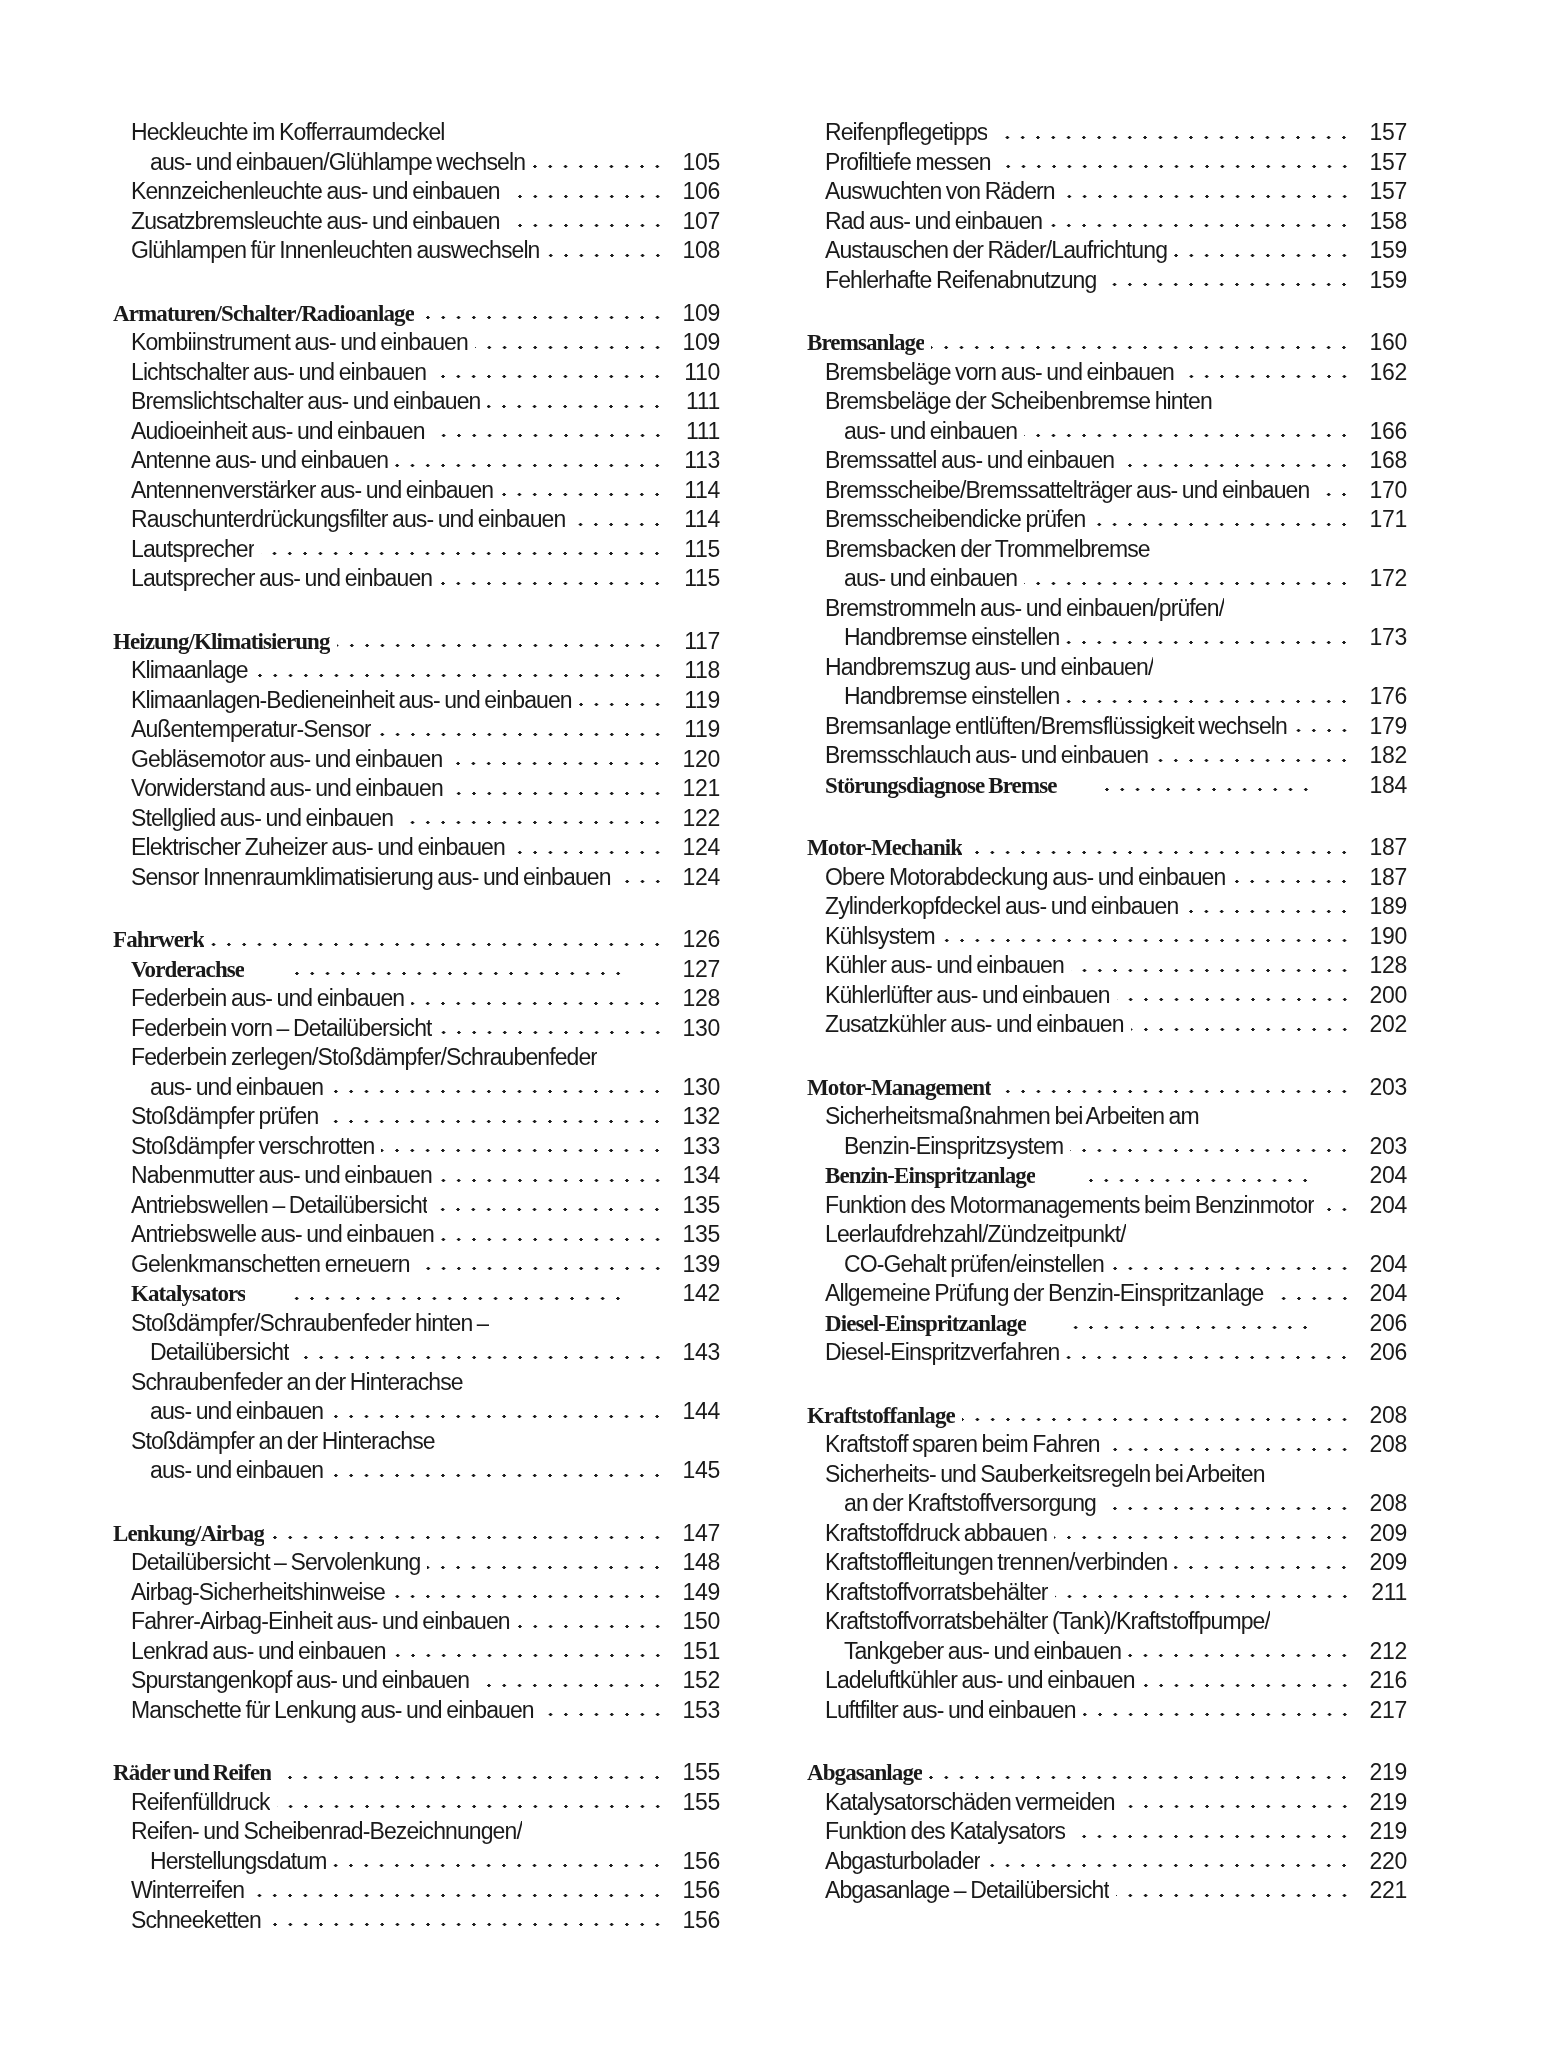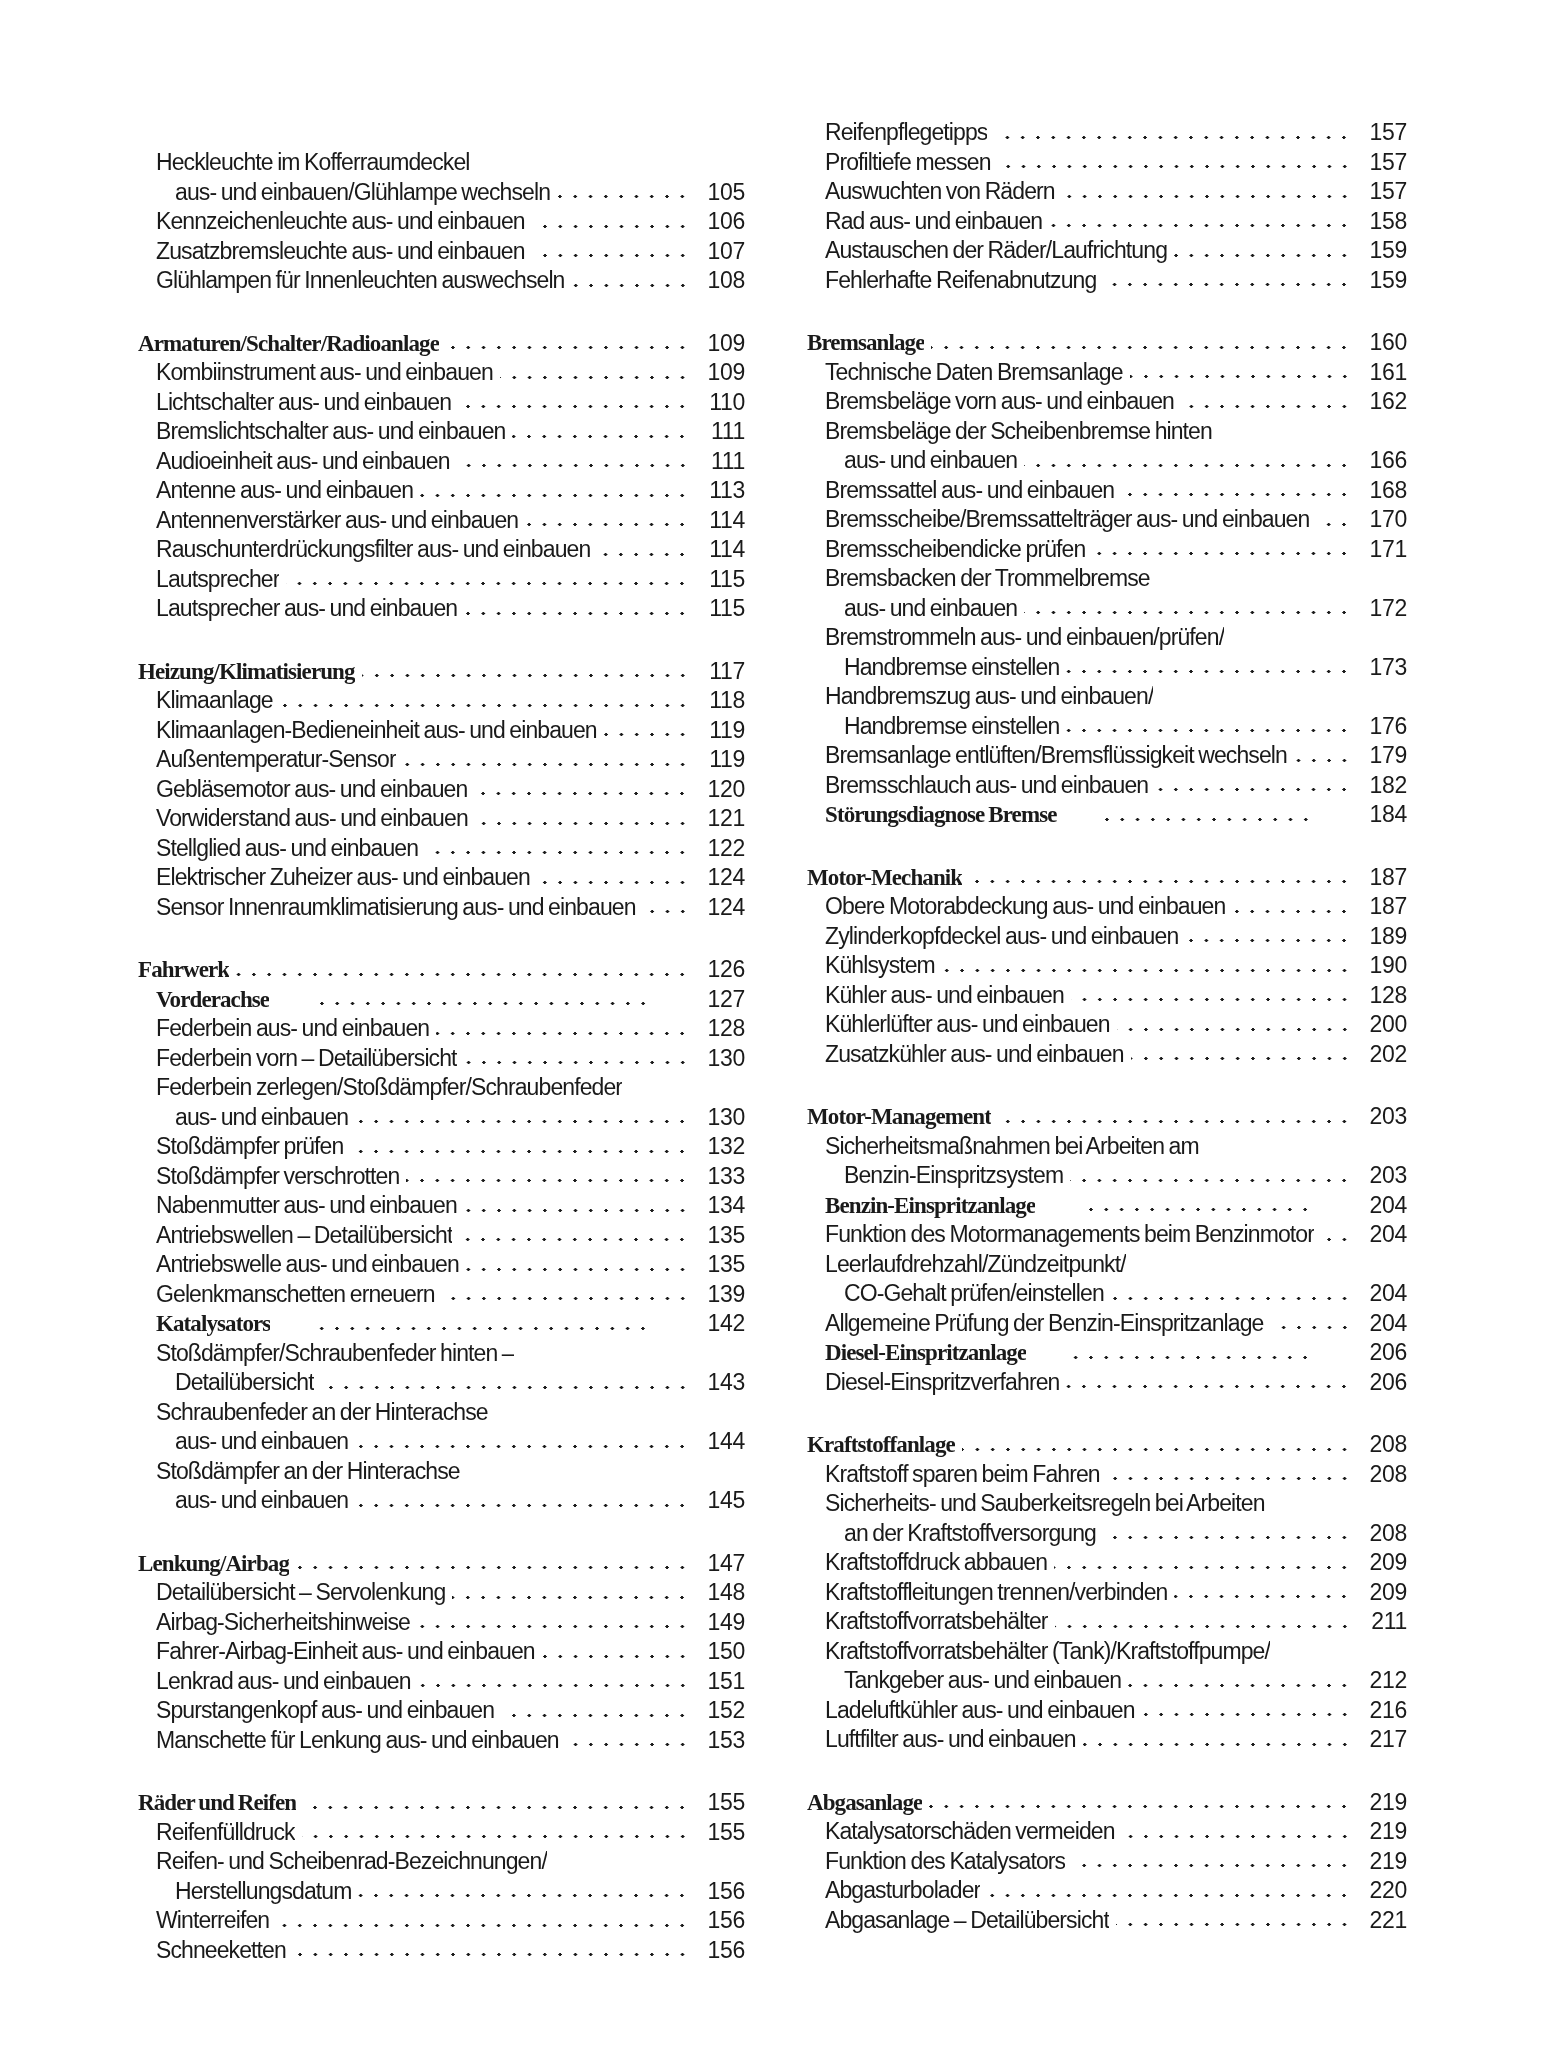--- a/index.html
+++ b/index.html
@@ -12,21 +12,21 @@
     position: relative;
     background: #ffffff;
     font-family: "Liberation Sans", "DejaVu Sans", sans-serif;
     color: #1a1a1a;
     overflow: hidden;
   }
   .toc-col {
     position: absolute;
     top: 118px;
   }
-  #col-left  { left: 138px; width: 607px; margin-top: 30px; }
+  #col-left  { left: 113px; width: 607px; }
   #col-right { left: 807px; width: 600px; }
 
   .section + .section { margin-top: 33px; }
 
   .row {
     display: flex;
     align-items: baseline;
     font-size: 23px;
     line-height: 29.5px;
     height: 29.5px;
@@ -380,25 +380,20 @@
         <span class="pnum">159</span>
       </div>
     </div>
     <div class="section">
       <div class="row header">
         <span class="label">Bremsanlage</span>
         <span class="leader"></span>
         <span class="pnum">160</span>
       </div>
       <div class="row entry">
-        <span class="label">Technische Daten Bremsanlage</span>
-        <span class="leader"></span>
-        <span class="pnum">161</span>
-      </div>
-      <div class="row entry">
         <span class="label">Bremsbeläge vorn aus- und einbauen</span>
         <span class="leader"></span>
         <span class="pnum">162</span>
       </div>
       <div class="row entry">
         <span class="label">Bremsbeläge der Scheibenbremse hinten</span>
       </div>
       <div class="row wrap">
         <span class="label">aus- und einbauen</span>
         <span class="leader"></span>

